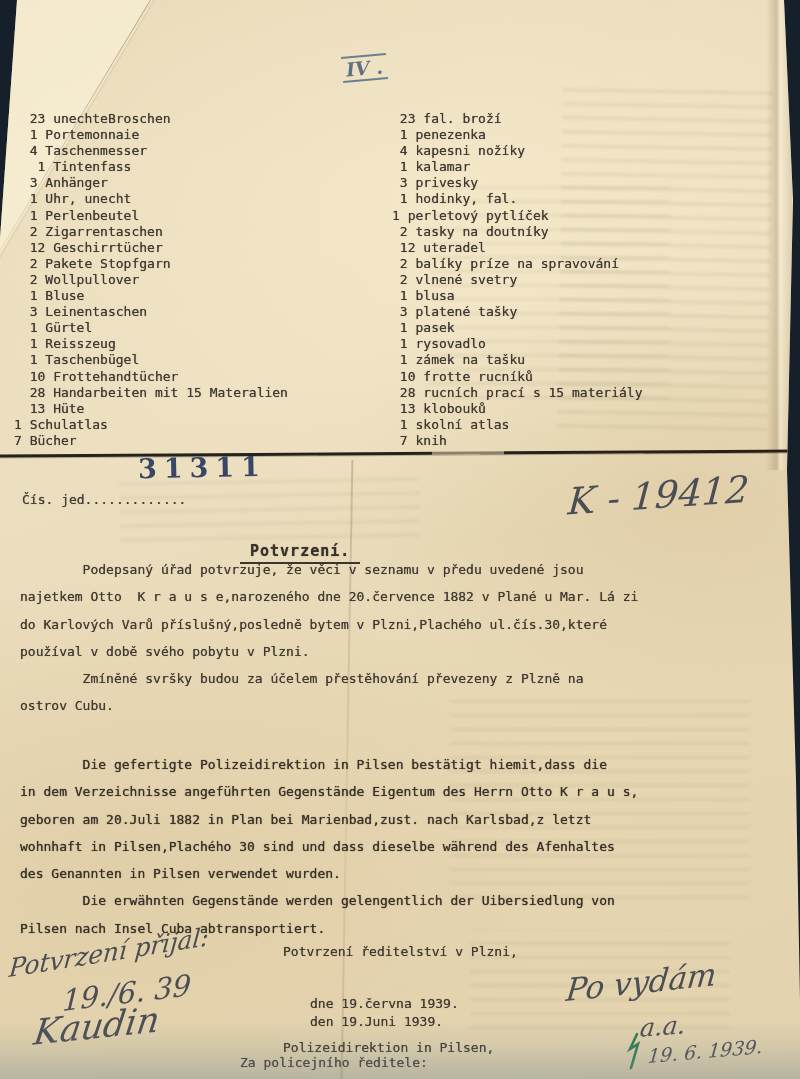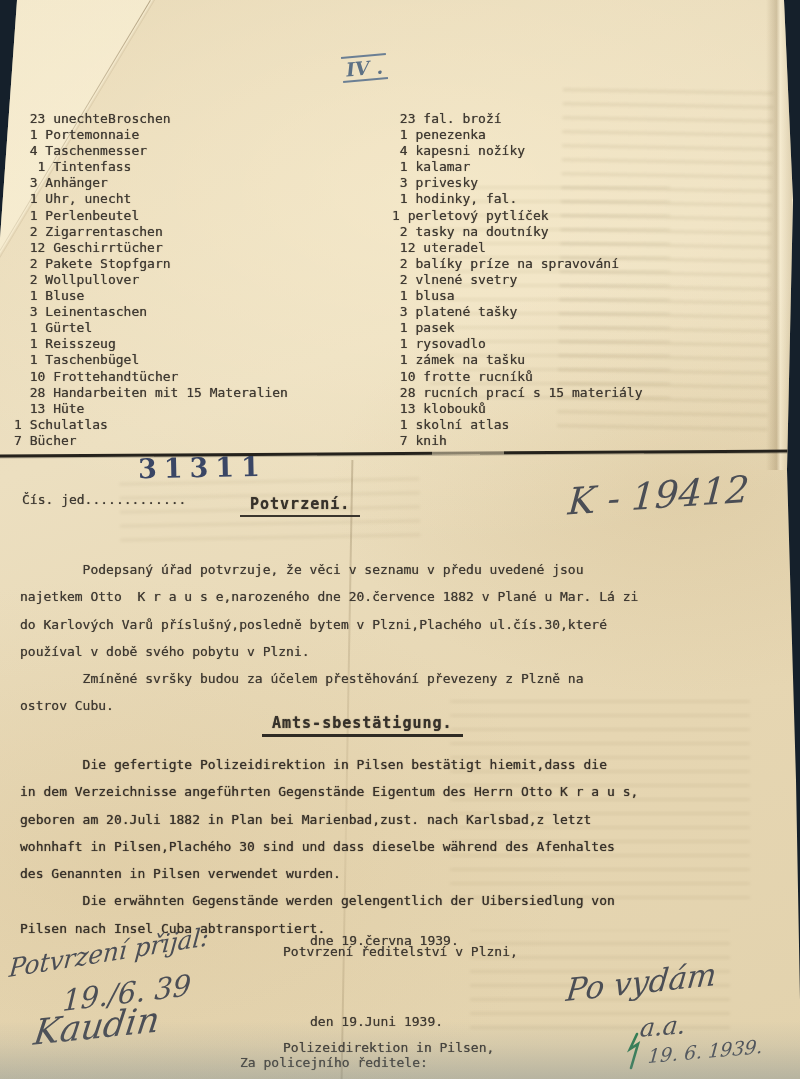--- a/index.html
+++ b/index.html
@@ -81,34 +81,33 @@
     <div class="typed list" style="left:14px;top:111px;"><span class="line">  23 unechteBroschen</span><span class="line">  1 Portemonnaie</span><span class="line">  4 Taschenmesser</span><span class="line">   1 Tintenfass</span><span class="line">  3 Anhänger</span><span class="line">  1 Uhr, unecht</span><span class="line">  1 Perlenbeutel</span><span class="line">  2 Zigarrentaschen</span><span class="line">  12 Geschirrtücher</span><span class="line">  2 Pakete Stopfgarn</span><span class="line">  2 Wollpullover</span><span class="line">  1 Bluse</span><span class="line">  3 Leinentaschen</span><span class="line">  1 Gürtel</span><span class="line">  1 Reisszeug</span><span class="line">  1 Taschenbügel</span><span class="line">  10 Frottehandtücher</span><span class="line">  28 Handarbeiten mit 15 Materalien</span><span class="line">  13 Hüte</span><span class="line">1 Schulatlas</span><span class="line">7 Bücher</span></div>
 
     <div class="typed list" style="left:392px;top:111px;"><span class="line"> 23 fal. broží</span><span class="line"> 1 penezenka</span><span class="line"> 4 kapesni nožíky</span><span class="line"> 1 kalamar</span><span class="line"> 3 privesky</span><span class="line"> 1 hodinky, fal.</span><span class="line">1 perletový pytlíček</span><span class="line"> 2 tasky na doutníky</span><span class="line"> 12 uteradel</span><span class="line"> 2 balíky príze na spravování</span><span class="line"> 2 vlnené svetry</span><span class="line"> 1 blusa</span><span class="line"> 3 platené tašky</span><span class="line"> 1 pasek</span><span class="line"> 1 rysovadlo</span><span class="line"> 1 zámek na tašku</span><span class="line"> 10 frotte rucníků</span><span class="line"> 28 rucních prací s 15 materiály</span><span class="line"> 13 klobouků</span><span class="line"> 1 skolní atlas</span><span class="line"> 7 knih</span></div>
 
     <div class="divider"></div>
 
     <div class="stamp">31311</div>
     <div class="typed" style="left:22px;top:492px;">Čís. jed.............</div>
     <div class="hand" style="left:568px;top:474px;font-size:37px;transform:rotate(-4deg) skewX(-8deg);">K - 19412</div>
 
-    <div class="heading heading-cz" style="left:240px;top:495px;">Potvrzení.</div>
+    <div class="heading heading-cz" style="left:240px;top:542px;">Potvrzení.</div>
 
     <div class="typed para" style="left:20px;top:556px;"><span class="pline">        Podepsaný úřad potvrzuje, že věci v seznamu v předu uvedené jsou</span><span class="pline">najetkem Otto  K r a u s e,narozeného dne 20.července 1882 v Plané u Mar. Lá zi</span><span class="pline">do Karlových Varů příslušný,posledně bytem v Plzni,Plachého ul.čís.30,které</span><span class="pline">používal v době svého pobytu v Plzni.</span><span class="pline">        Zmíněné svršky budou za účelem přestěhování převezeny z Plzně na</span><span class="pline">ostrov Cubu.</span></div>
 
-    <div class="heading heading-de" style="left:262px;top:714px;">Amts-sbestätigung.</div>
 
     <div class="typed para para-de" style="left:20px;top:751px;"><span class="pline">        Die gefertigte Polizeidirektion in Pilsen bestätigt hiemit,dass die</span><span class="pline">in dem Verzeichnisse angeführten Gegenstände Eigentum des Herrn Otto K r a u s,</span><span class="pline">geboren am 20.Juli 1882 in Plan bei Marienbad,zust. nach Karlsbad,z letzt</span><span class="pline">wohnhaft in Pilsen,Plachého 30 sind und dass dieselbe während des Afenhaltes</span><span class="pline">des Genannten in Pilsen verwendet wurden.</span><span class="pline">        Die erwähnten Gegenstände werden gelengentlich der Uibersiedlung von</span><span class="pline">Pilsen nach Insel Cuba abtransportiert.</span></div>
 
     <div class="hand" style="left:8px;top:938px;font-size:25px;transform:rotate(-9deg) skewX(-14deg);">Potvrzení přijal:</div>
     <div class="hand" style="left:62px;top:976px;font-size:29px;transform:rotate(-7deg) skewX(-10deg);">19./6. 39</div>
     <div class="hand" style="left:34px;top:1006px;font-size:35px;transform:rotate(-6deg) skewX(-14deg);">Kaudin</div>
 
     <div class="typed" style="left:283px;top:944px;">Potvrzení ředitelství v Plzni,</div>
-    <div class="typed" style="left:310px;top:933px;">dne 19.června 1939.</div>
+    <div class="typed" style="left:310px;top:996px;">dne 19.června 1939.</div>
     <div class="typed" style="left:283px;top:1040px;">Polizeidirektion in Pilsen,</div>
     <div class="typed" style="left:310px;top:1014px;">den 19.Juni 1939.</div>
     <div class="typed" style="left:240px;top:1055px;">Za policejního ředitele:</div>
 
     <div class="hand" style="left:566px;top:964px;font-size:31px;transform:rotate(-6deg) skewX(-12deg);">Po vydám</div>
     <div class="hand" style="left:640px;top:1012px;font-size:25px;transform:rotate(-4deg) skewX(-10deg);">a.a.</div>
     <svg class="green-mark" width="16" height="40" viewBox="0 0 16 40">
       <path d="M11 2 L4 17 L12 12 L5 36" fill="none" stroke="#2f7d52" stroke-width="2.6" stroke-linecap="round"></path>
     </svg>
     <div class="hand" style="left:648px;top:1040px;font-size:19px;transform:rotate(-5deg) skewX(-10deg);">19. 6. 1939.</div>

